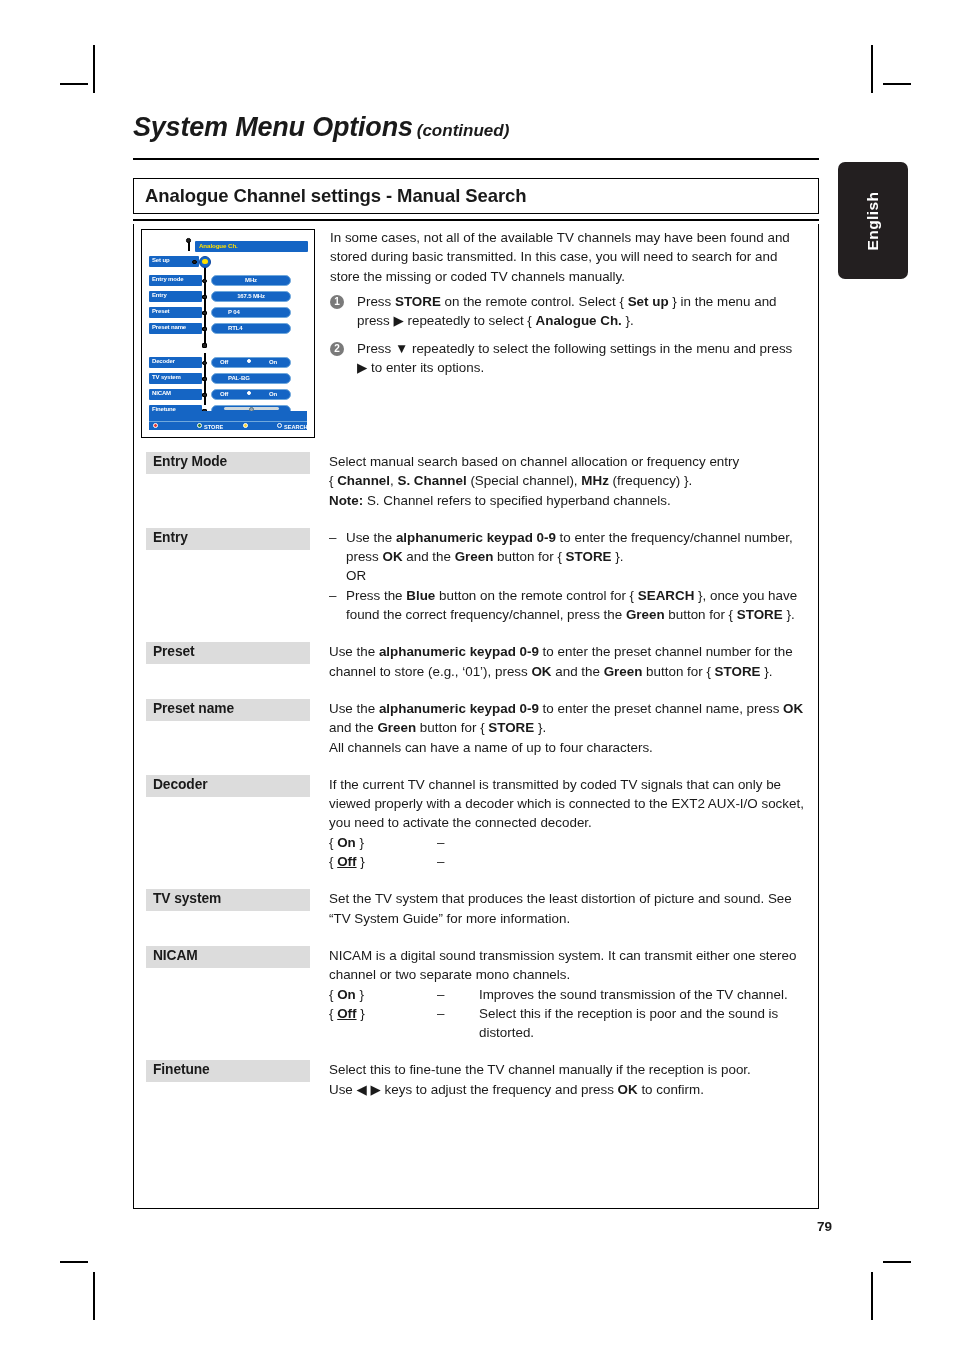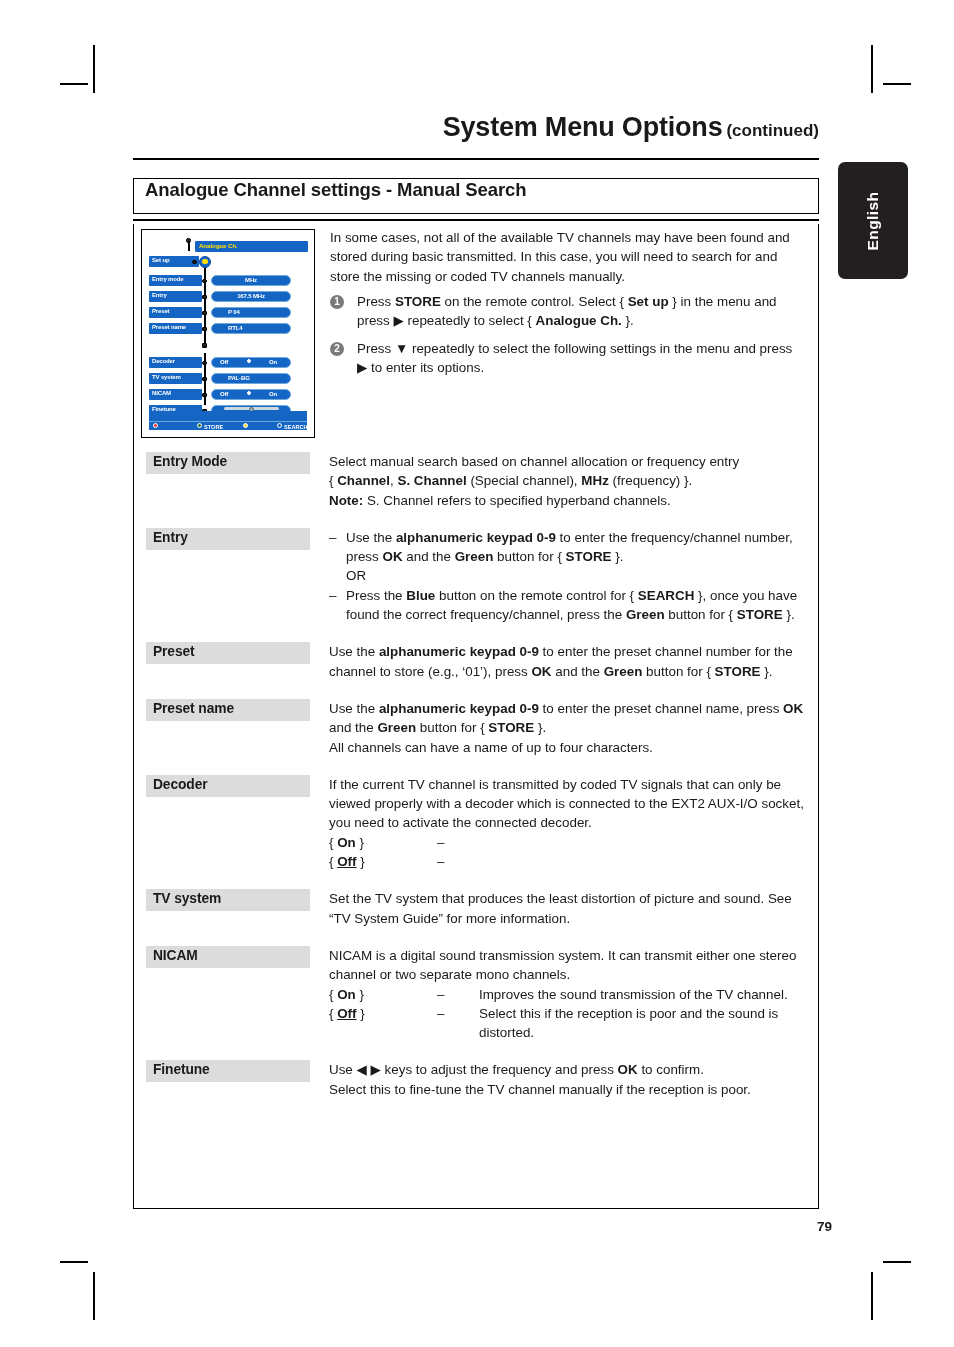--- a/index.html
+++ b/index.html
@@ -18,21 +18,21 @@
   .crop { position: absolute; background: #000; }
   .crop.v { width: 1.5px; height: 48px; }
   .crop.h { height: 1.5px; width: 28px; }
 
   
   .page-header {
     position: absolute;
     left: 133px;
     top: 112px;
     width: 686px;
-    text-align: right;
+    font-style: italic;
   }
   .page-header .title {
     font-size: 27px;
     font-weight: bold;
     letter-spacing: -0.2px;
     display: inline;
   }
   .page-header .cont {
     font-size: 17px;
     font-weight: bold;
@@ -76,21 +76,21 @@
     left: 133px;
     top: 178px;
     width: 686px;
     height: 36px;
     border: 1.6px solid #000;
     background: #fff;
   }
   .section-box .label {
     position: absolute;
     left: 11px;
-    top: 0;
+    top: 6px;
     font-size: 18.5px;
     font-weight: bold;
     letter-spacing: -0.1px;
   }
   .rule-below-section {
     position: absolute;
     left: 133px;
     top: 219px;
     width: 686px;
     height: 2.4px;
@@ -478,20 +478,20 @@
         <div class="opt">{ <b><u>Off</u></b> }</div>
         <div class="dash">–</div>
         <div class="txt">Select this if the reception is poor and the sound is distorted.</div>
       </div>
     </div>
   </div>
 
   <div class="drow">
     <div class="dterm">Finetune</div>
     <div class="ddesc">
+      <div><span>Select this to fine-tune the TV channel manually if the reception is poor.</span></div>
       <div><span>Use ◀ ▶ keys to adjust the frequency and press </span><b>OK</b><span> to confirm.</span></div>
-      <div><span>Select this to fine-tune the TV channel manually if the reception is poor.</span></div>
     </div>
   </div>
 
 </div>
 
 <div class="pageno">79</div>
 
 </body></html>

